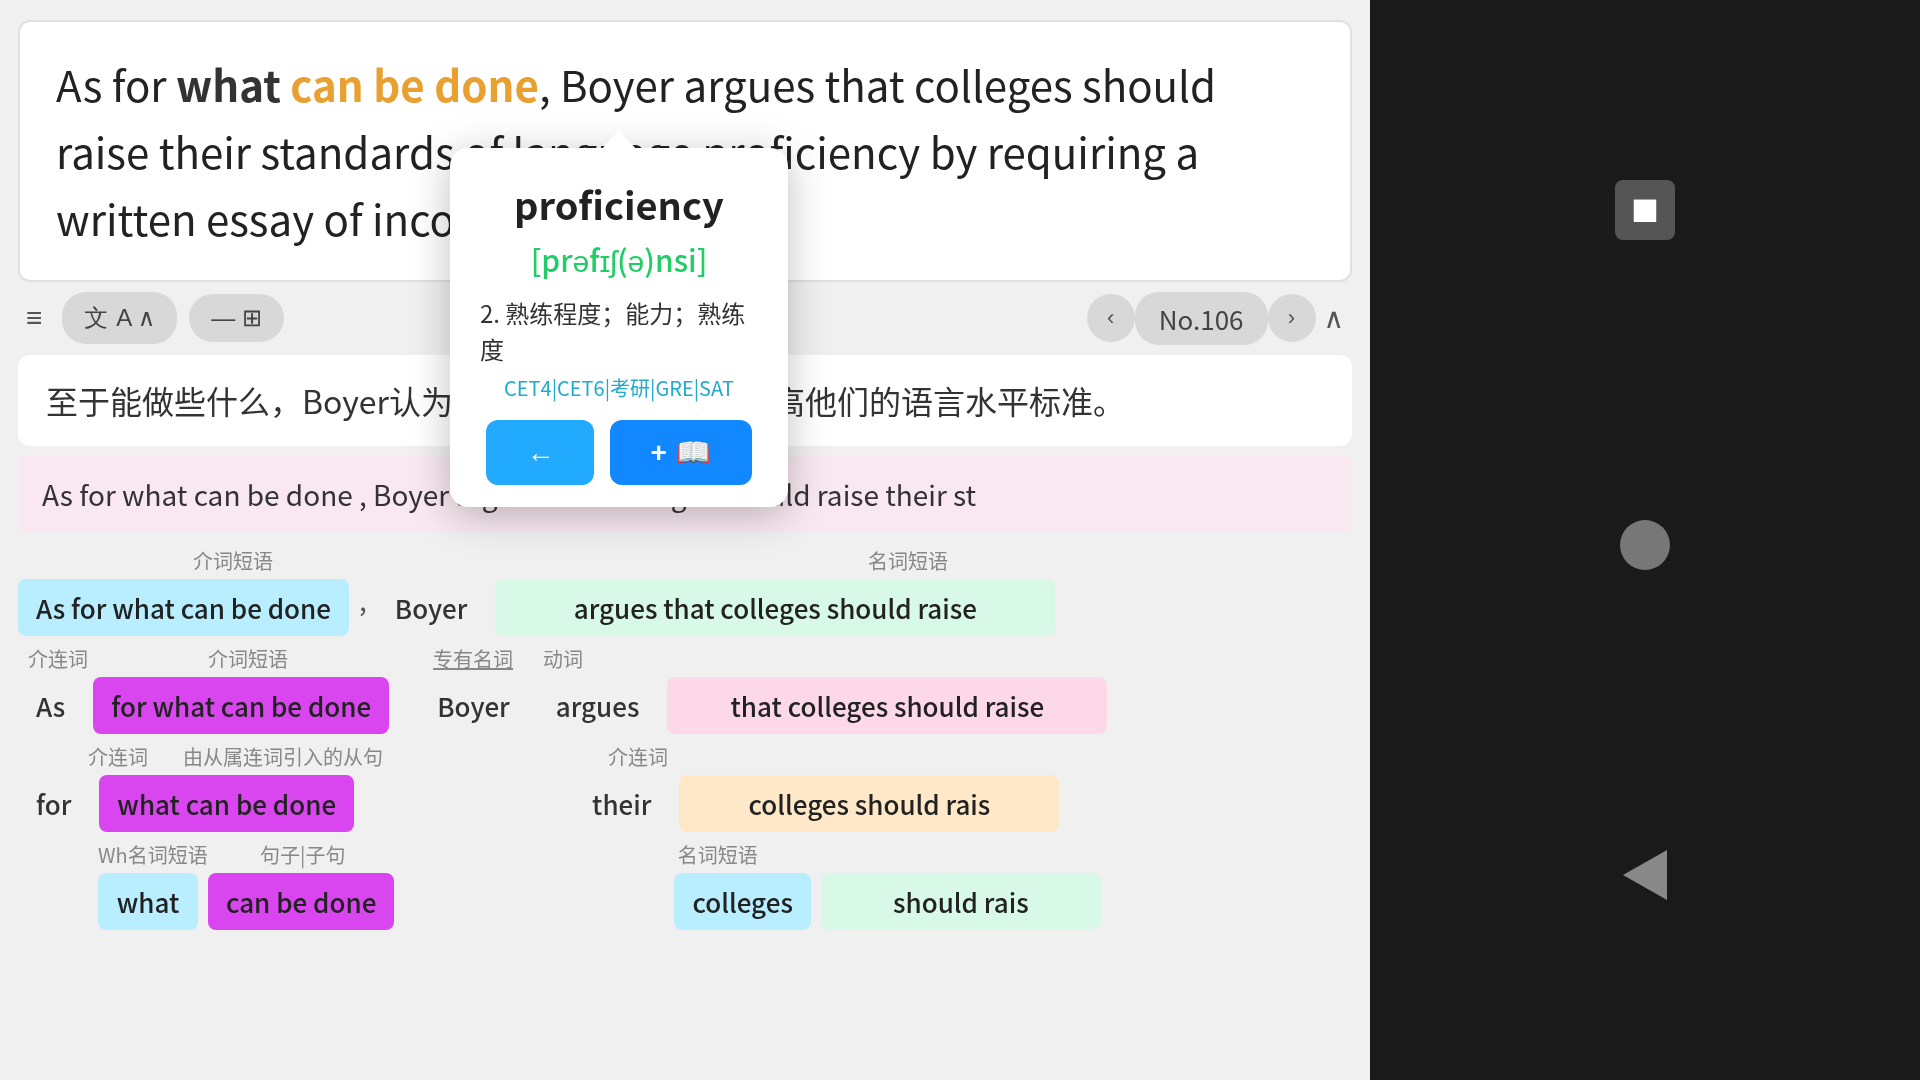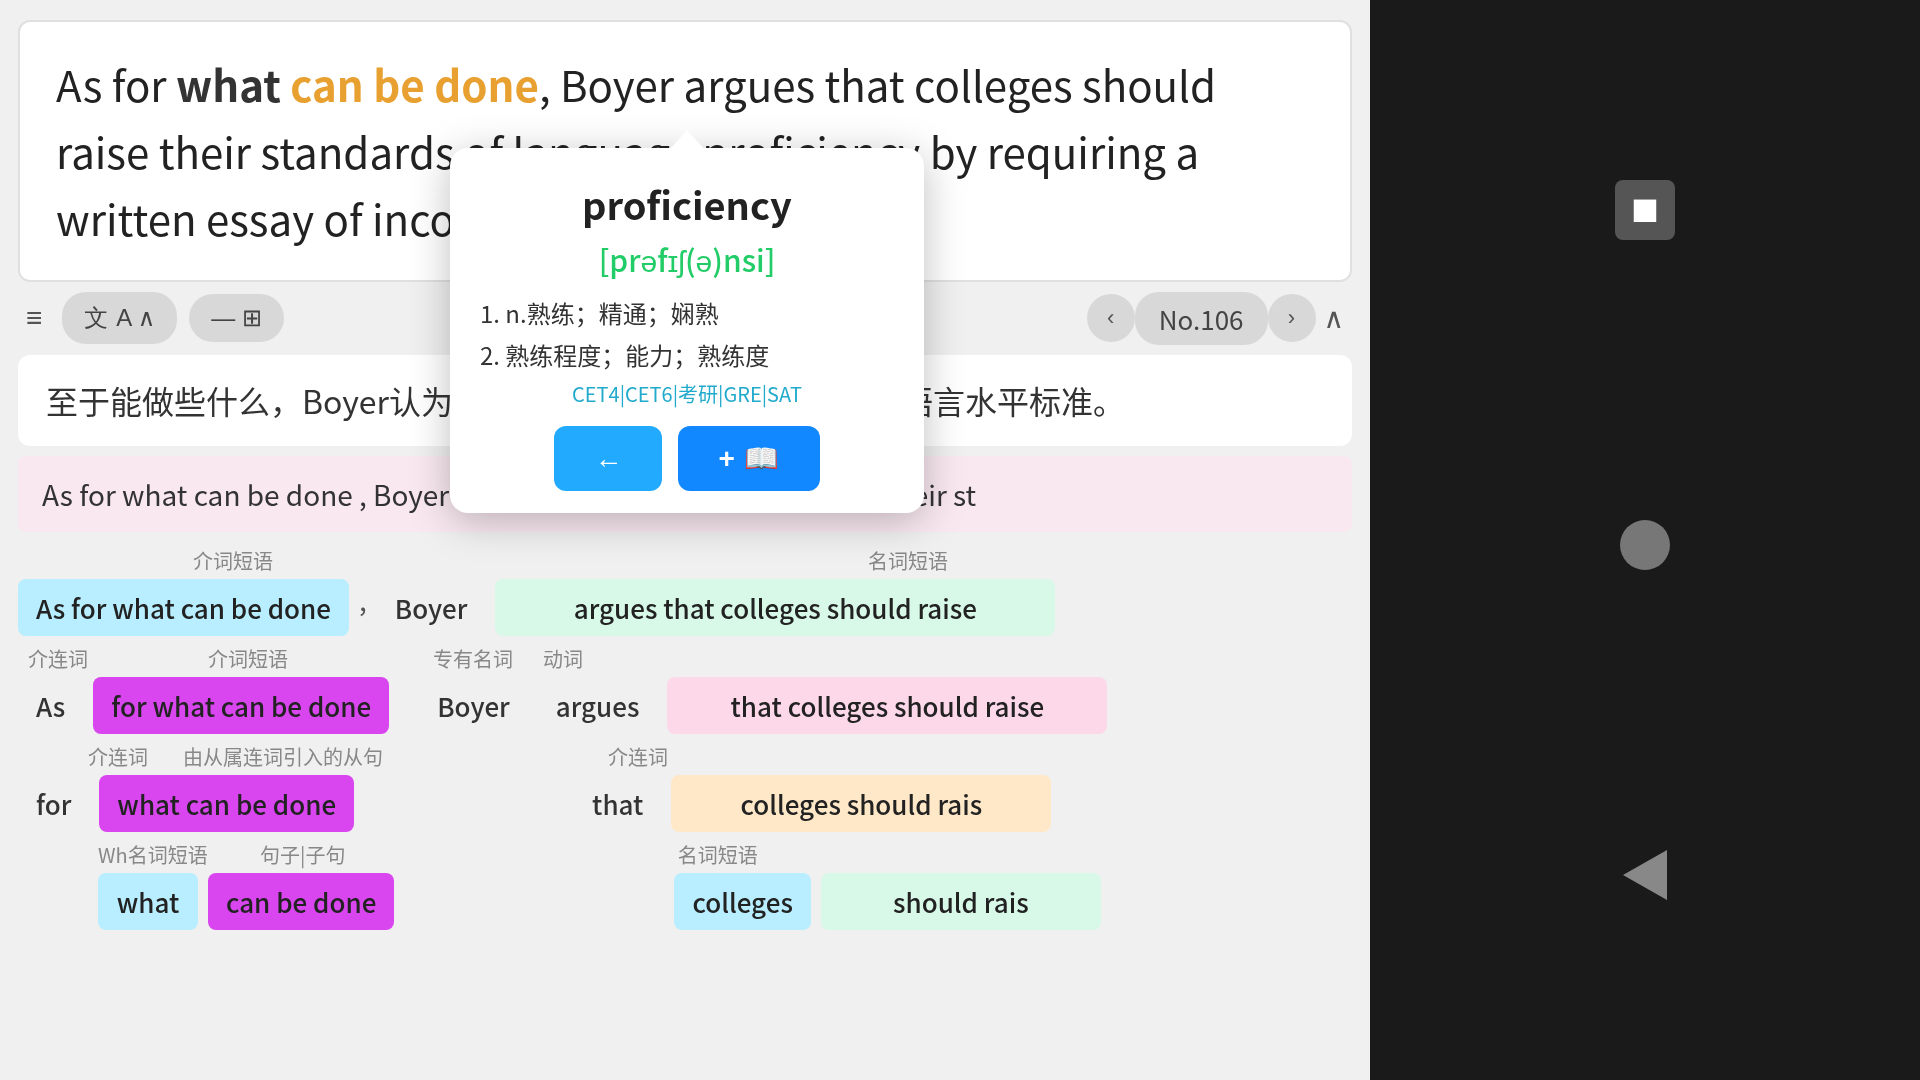--- a/index.html
+++ b/index.html
@@ -174,21 +174,21 @@
       font-size: 20px;
       color: #888;
       text-align: center;
     }
 
     
     .popup-overlay {
       position: absolute;
       top: 148px;
       left: 450px;
-      width: 474px;
+      width: 338px;
       background: white;
       border-radius: 18px;
       box-shadow: 0 8px 40px rgba(0,0,0,0.25);
       padding: 28px 30px 22px 30px;
       z-index: 100;
     }
     .popup-arrow {
       position: absolute;
       top: -18px;
       left: 50%;
@@ -320,21 +320,21 @@
       <div class="phrase-box blue" style="min-width:320px; text-align:center;">As for what can be done</div>
       <div class="comma-sep">,</div>
       <div class="phrase-box plain" style="min-width:80px; text-align:center;">Boyer</div>
       <div class="phrase-box green" style="min-width:560px; text-align:center;">argues that colleges should raise</div>
     </div>
 
     <div style="display:flex; gap:10px; padding: 4px 0; align-items:flex-end; padding-left:10px;">
       <div class="cell-label" style="min-width:55px; text-align:center;">介连词</div>
       <div class="cell-label" style="min-width:270px; margin-left:15px; text-align:center;">介词短语</div>
       <div style="min-width:30px;"></div>
-      <div class="cell-label" style="min-width:80px; text-align:right;">专有名词</div>
+      <div class="cell-label" style="min-width:80px; text-align:right;text-decoration:underline;">专有名词</div>
       <div class="cell-label" style="min-width:80px; text-align:center;">动词</div>
     </div>
 
     <div style="display:flex; align-items:flex-start; gap:10px; margin-bottom:4px;">
       <div class="phrase-box plain" style="min-width:55px; text-align:center;">As</div>
       <div class="phrase-box purple" style="min-width:270px; text-align:center;">for what can be done</div>
       <div style="min-width:10px;"></div>
       <div class="phrase-box plain" style="min-width:80px; text-align:center;">Boyer</div>
       <div class="phrase-box plain" style="min-width:80px; text-align:center;">argues</div>
       <div class="phrase-box pink" style="min-width:440px; text-align:center;">that colleges should raise</div>
@@ -344,21 +344,21 @@
       <div class="cell-label" style="min-width:55px; text-align:center;">介连词</div>
       <div class="cell-label" style="min-width:210px; margin-left:20px; text-align:center;">由从属连词引入的从句</div>
       <div style="min-width:200px;"></div>
       <div class="cell-label" style="min-width:55px; text-align:center;">介连词</div>
     </div>
 
     <div style="display:flex; align-items:center; gap:10px; margin-bottom:4px;">
       <div class="phrase-box plain" style="min-width:55px; text-align:left;">for</div>
       <div class="phrase-box purple" style="min-width:215px; text-align:center;">what can be done</div>
       <div style="min-width:200px;"></div>
-      <div class="phrase-box plain" style="min-width:55px; text-align:center;">that</div>
+      <div class="phrase-box plain" style="min-width:55px; text-align:center;">their</div>
       <div class="phrase-box orange" style="min-width:380px; text-align:center;">colleges should rais</div>
     </div>
 
     <div style="display:flex; gap:10px; padding: 4px 0; align-items:flex-end; padding-left: 80px;">
       <div class="cell-label" style="min-width:100px; text-align:left;">Wh名词短语</div>
       <div class="cell-label" style="min-width:150px; margin-left:10px; ">句子|子句</div>
       <div style="min-width:260px;"></div>
       <div class="cell-label" style="min-width:120px; text-align:center;">名词短语</div>
     </div>
 
@@ -370,21 +370,20 @@
       <div class="phrase-box blue" style="min-width:130px; text-align:center;">colleges</div>
       <div class="phrase-box green" style="min-width:280px; text-align:center;">should rais</div>
     </div>
 
   </div>
 
   <div class="popup-overlay">
     <div class="popup-arrow"></div>
     <div class="popup-word">proficiency</div>
     <div class="popup-phonetic">[prəfɪʃ(ə)nsi]</div>
-    <div class="popup-def">1. n.熟练；精通；娴熟</div>
     <div class="popup-def">2. 熟练程度；能力；熟练度</div>
     <div class="popup-tags">CET4|CET6|考研|GRE|SAT</div>
     <div class="popup-buttons">
       <button class="popup-btn blue">
         <span>←</span>
       </button>
       <button class="popup-btn blue2">
         <span>+</span>
         <span>📖</span>
       </button>

